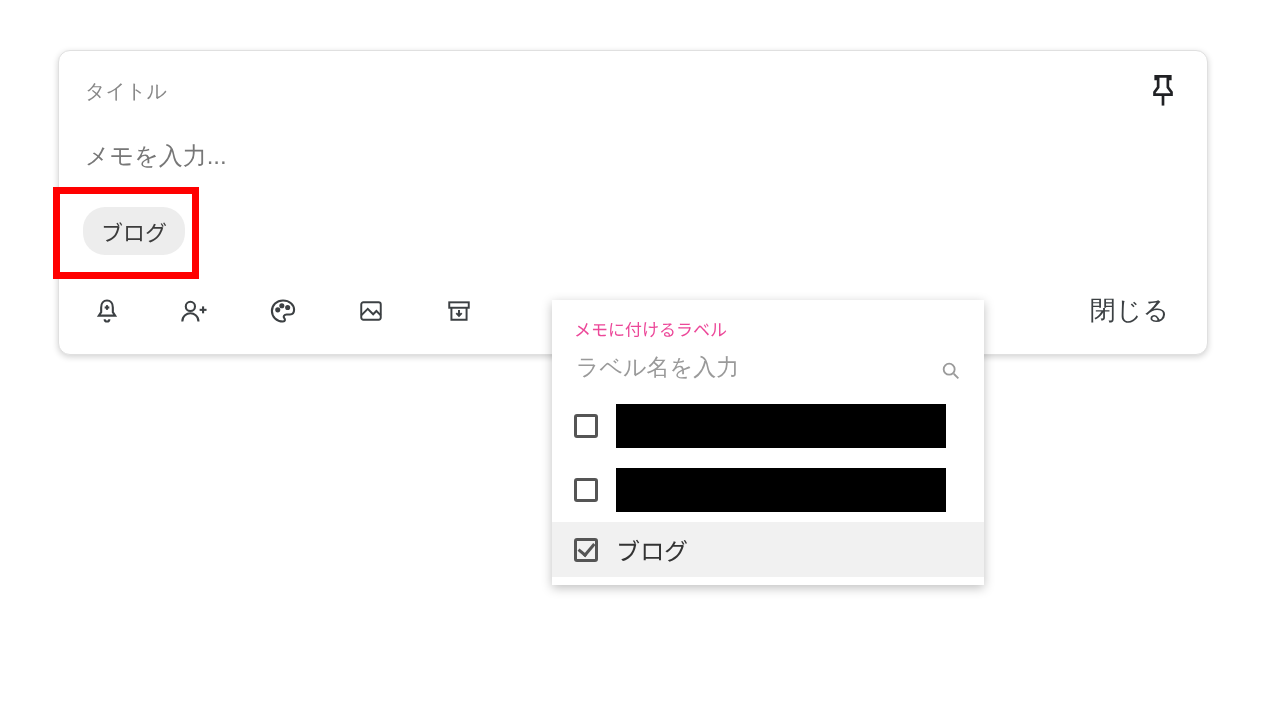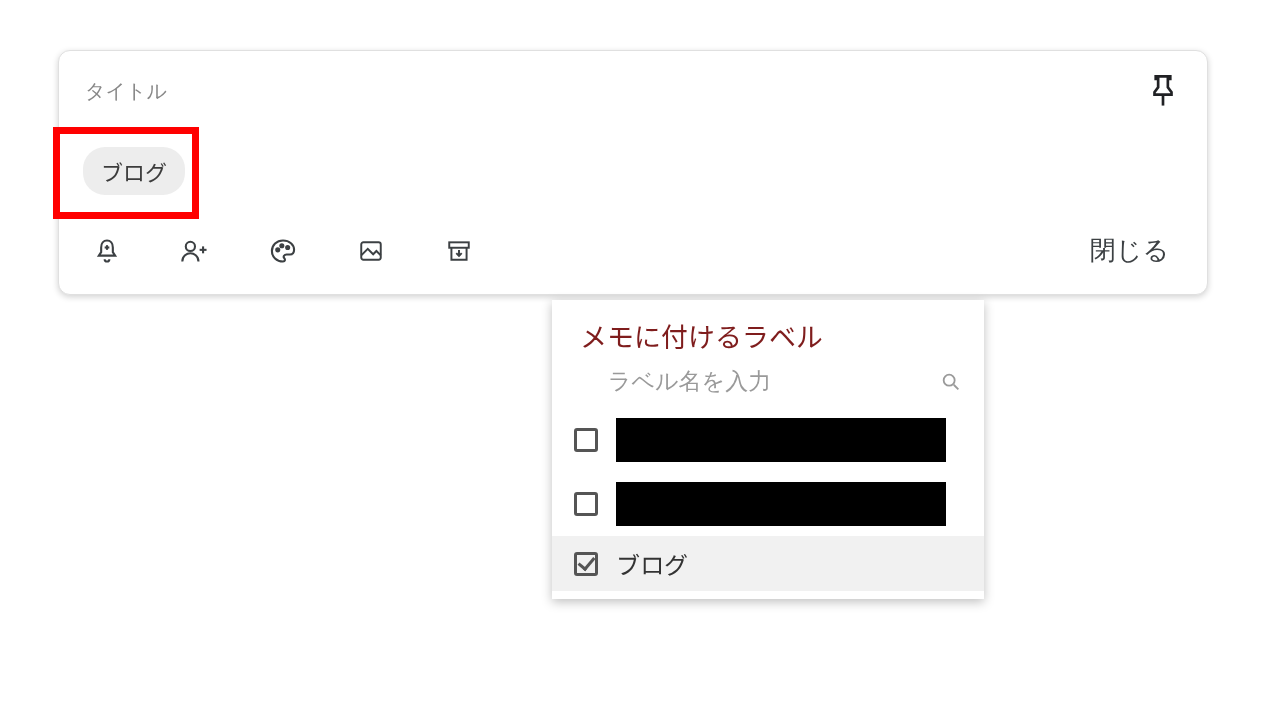--- a/index.html
+++ b/index.html
@@ -99,29 +99,28 @@
     position: absolute;
     left: 552px;
     top: 300px;
     width: 432px;
     background: #fff;
     box-shadow: 0 3px 10px rgba(0,0,0,0.25);
     padding-top: 16px;
     padding-bottom: 8px;
   }
   .popup-title {
-    font-size: 27px;
-    color: #7f1d1d;
-    padding: 0 22px 12px 28px;
+    font-size: 17px;
+    color: #ec4899;
+    padding: 0 22px 12px 22px;
   }
   .popup-search {
     display: flex;
-    align-items: center;
+    align-items: flex-end;
     padding: 0 22px 12px 22px;
-    margin-left: 32px;
   }
   .popup-search input {
     flex: 1;
     border: none; outline: none;
     font-size: 23px;
     color: #666;
     background: transparent;
   }
   .popup-search input::placeholder { color: #9a9a9a; }
   .popup-item {
@@ -168,20 +167,21 @@
     <button class="pin-btn">
       <span>
         <svg width="30" height="34" viewBox="0 0 24 28" fill="none" stroke="#202124" stroke-width="2.2">
           <path d="M6 2 H18 V4 L16 4 V11 L19 15 V17 H5 V15 L8 11 V4 L6 4 Z"></path>
           <line x1="12" y1="17" x2="12" y2="26"></line>
         </svg>
       </span>
     </button>
   </div>
 
+  <input class="body-input" placeholder="メモを入力..." style="">
 
   <div class="chip-area">
     <div class="highlight-box"></div>
     <span class="chip">ブログ</span>
   </div>
 
   <div class="toolbar">
     <button class="tool-btn">
       <span>
         <svg width="28" height="28" viewBox="0 0 24 24" fill="none" stroke="#3c4043" stroke-width="1.8">

